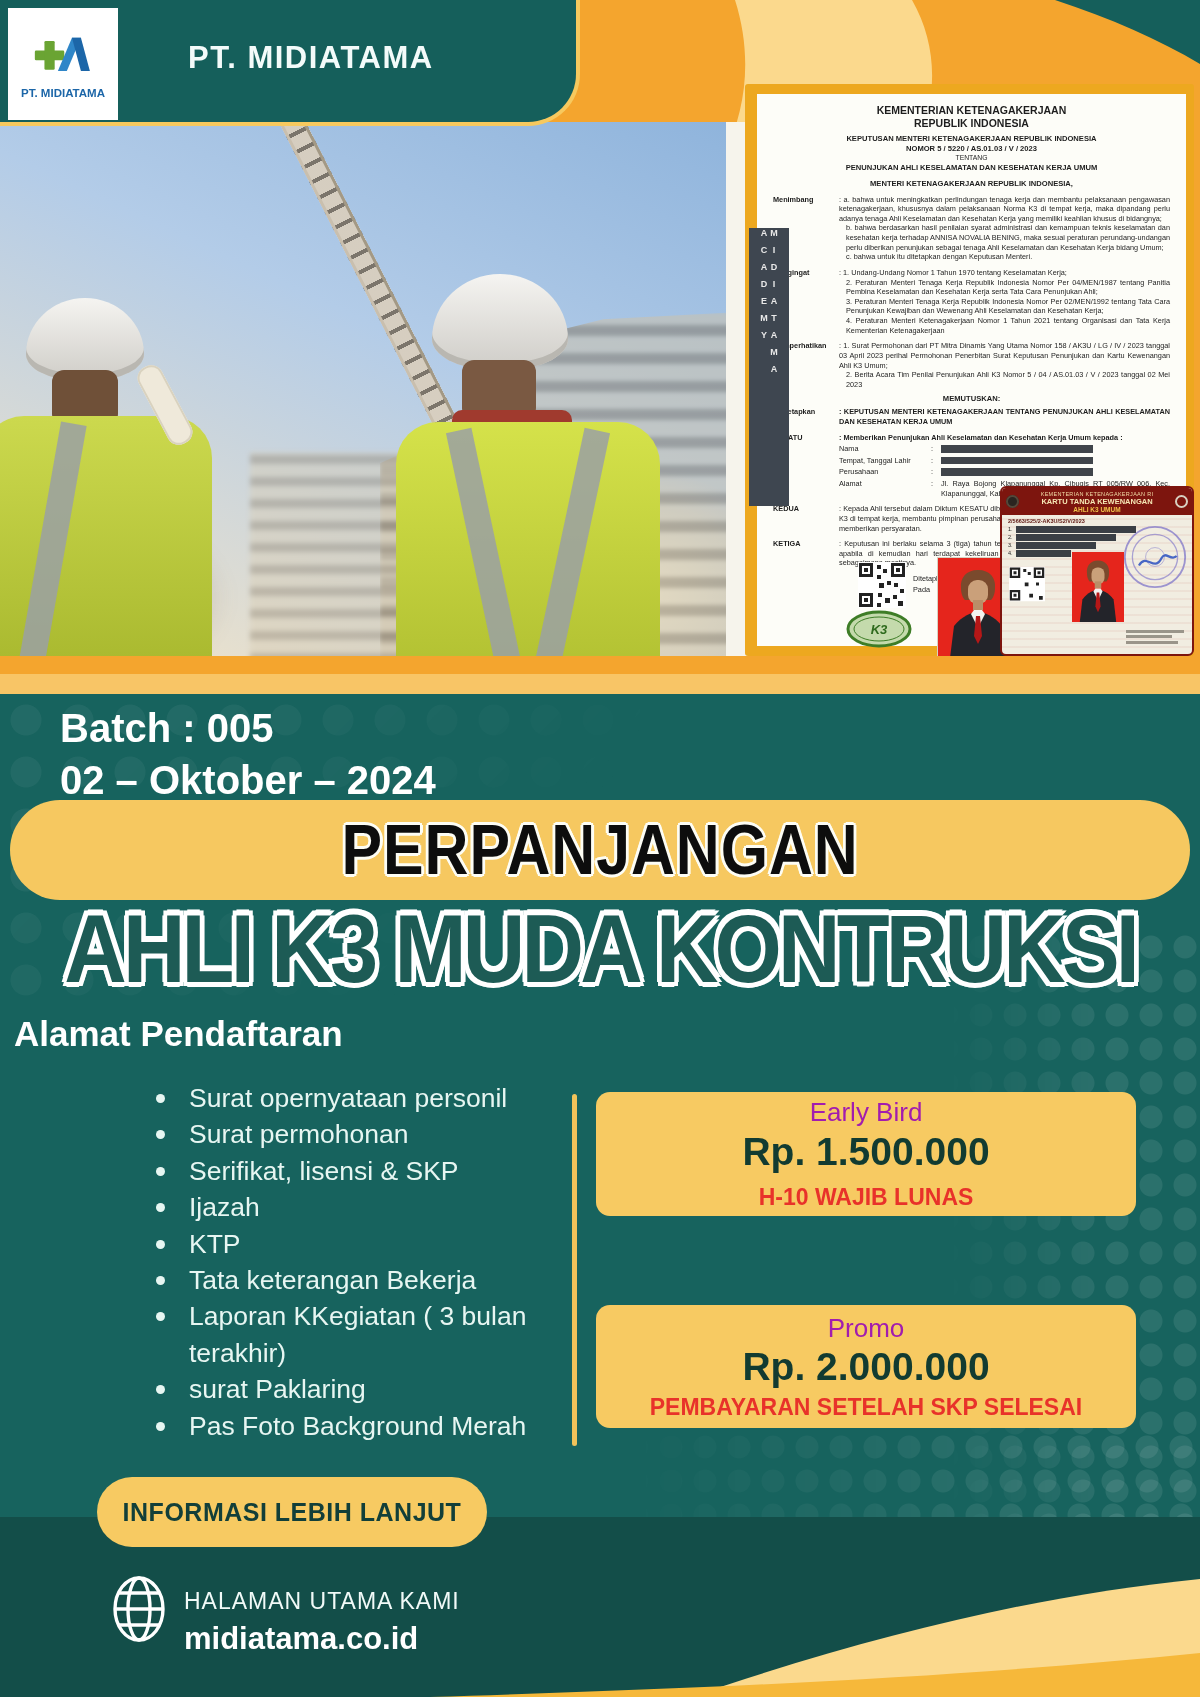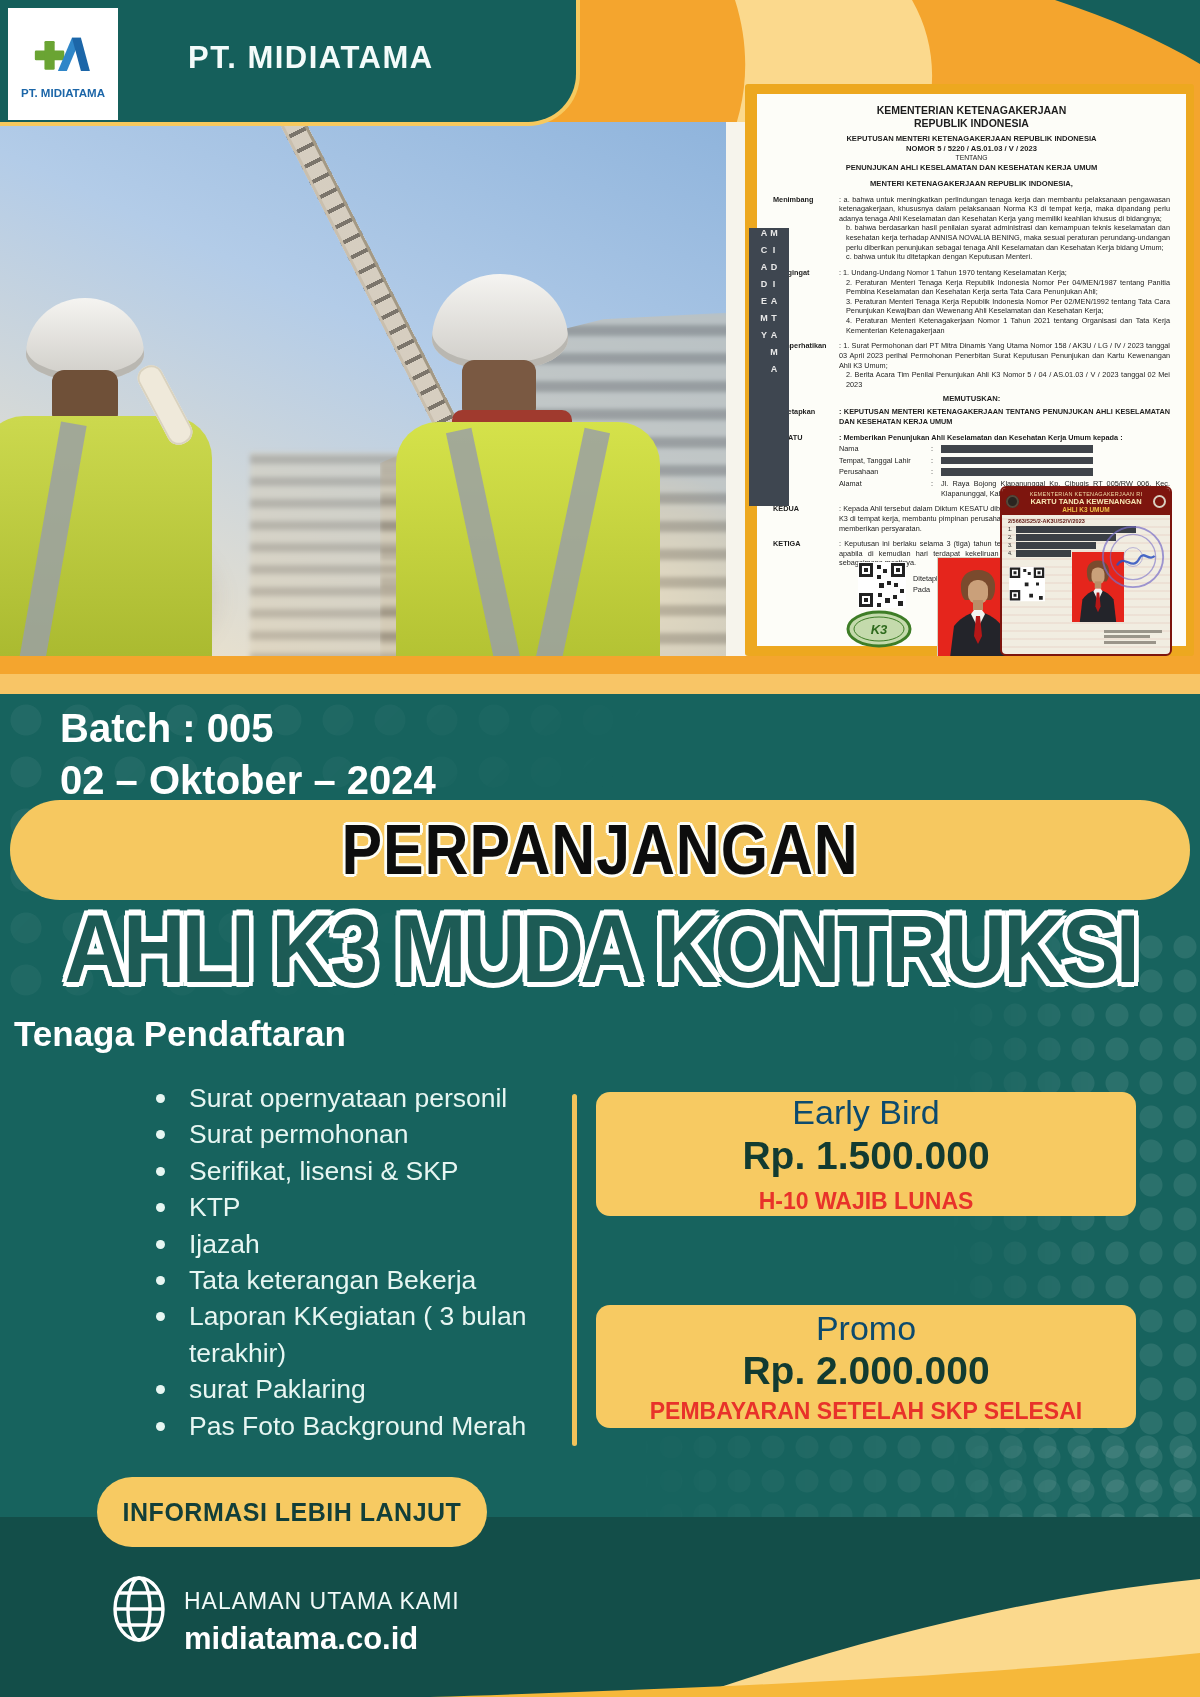--- a/index.html
+++ b/index.html
@@ -67,21 +67,21 @@
 
   .academy-strip{left:749px;top:228px;width:40px;height:278px;background:#3e4650;z-index:4;
     display:flex;align-items:center;justify-content:center;}
   .academy-text{writing-mode:vertical-rl;text-orientation:upright;font-size:9px;letter-spacing:7px;
     color:#e8e8e8;font-weight:bold;}
 
   
   .qr1{left:858px;top:562px;width:48px;height:46px;z-index:5;}
   .k3-stamp{left:846px;top:610px;width:66px;height:38px;z-index:5;}
   .photo-red{left:938px;top:558px;width:80px;height:100px;z-index:5;box-shadow:0 0 0 1px #d8d2c2;}
-  .id-card{left:1000px;top:486px;width:172px;height:170px;z-index:6;background:#f1ede1;
+  .id-card{left:1000px;top:486px;width:194px;height:170px;z-index:6;background:#f1ede1;
     border:2px solid #7d150e;border-radius:6px;box-sizing:border-box;overflow:hidden;
     background-image:repeating-linear-gradient(0deg,transparent 0 6px,rgba(200,120,110,.10) 6px 8px);}
   .idc-head{background:#7d150e;border-radius:3px 3px 0 0;text-align:center;padding:3px 14px 2px;position:relative;}
   .idc-l1{font-size:5.5px;color:#f2dca6;letter-spacing:.3px;}
   .idc-l2{font-size:7.5px;font-weight:bold;color:#f6e7b5;}
   .idc-l3{font-size:6.5px;font-weight:bold;color:#f0c04a;}
   .idc-emb-l{position:absolute;left:4px;top:7px;width:13px;height:13px;border-radius:50%;
     background:#2a2520;box-shadow:inset 0 0 0 2px #55483a;}
   .idc-emb-r{position:absolute;right:4px;top:7px;width:13px;height:13px;border-radius:50%;
     border:2px solid #d8cfc0;box-sizing:border-box;}
@@ -132,21 +132,21 @@
   .req-list{left:148px;top:1080px;width:460px;z-index:10;list-style:none;margin:0;padding:0;}
   .req-item{display:flex;font-size:26.5px;line-height:36.4px;color:#e7f6f2;}
   .req-dot{flex:none;width:9px;height:9px;border-radius:50%;background:#e7f6f2;margin:14px 24px 0 8px;}
 
   .divider{left:572px;top:1094px;width:5px;height:352px;background:#f1c35a;border-radius:3px;z-index:10;}
 
   .price-card{left:596px;width:540px;background:#f7ca62;border-radius:14px;z-index:10;
     display:flex;flex-direction:column;align-items:center;justify-content:center;}
   .card-eb{top:1092px;height:124px;gap:2px;}
   .card-promo{top:1305px;height:123px;gap:1px;}
-  .pc-label{font-size:34px;color:#0c4a6e;}
+  .pc-label{font-size:26px;color:#a21caf;}
   .pc-price{font-size:39px;font-weight:bold;color:#123b31;}
   .pc-note{font-size:23px;font-weight:bold;color:#e8322a;margin-top:8px;}
   .card-promo .pc-note{margin-top:4px;}
 
   .info-btn{left:97px;top:1477px;width:390px;height:70px;border-radius:36px;background:#f7ca62;
     z-index:11;display:flex;align-items:center;justify-content:center;border:none;cursor:pointer;}
   .info-btn span{font-size:25px;font-weight:800;color:#123f39;letter-spacing:.5px;}
 
   .footer-band{left:0;top:1517px;width:1200px;height:180px;background:#134e49;z-index:10;}
   .globe{left:112px;top:1574px;width:54px;height:70px;z-index:11;}
@@ -428,42 +428,42 @@
   </div>
 
   <div class="abs banner">
     <span class="banner-text">PERPANJANGAN</span>
   </div>
 
   <div class="abs title-wrap">
     <span class="title-main">AHLI K3 MUDA KONTRUKSI</span>
   </div>
 
-  <div class="abs syarat">Tenaga Pendaftaran</div>
+  <div class="abs syarat">Alamat Pendaftaran</div>
 
   <ul class="abs req-list">
     <li class="req-item">
         <span class="req-dot"></span>
         <span>Surat opernyataan personil</span>
       </li>
     <li class="req-item">
         <span class="req-dot"></span>
         <span>Surat permohonan</span>
       </li>
     <li class="req-item">
         <span class="req-dot"></span>
         <span>Serifikat, lisensi &amp; SKP</span>
       </li>
     <li class="req-item">
         <span class="req-dot"></span>
+        <span>Ijazah</span>
+      </li>
+    <li class="req-item">
+        <span class="req-dot"></span>
         <span>KTP</span>
-      </li>
-    <li class="req-item">
-        <span class="req-dot"></span>
-        <span>Ijazah</span>
       </li>
     <li class="req-item">
         <span class="req-dot"></span>
         <span>Tata keterangan Bekerja</span>
       </li>
     <li class="req-item">
         <span class="req-dot"></span>
         <span>Laporan KKegiatan ( 3 bulan terakhir)</span>
       </li>
     <li class="req-item">

